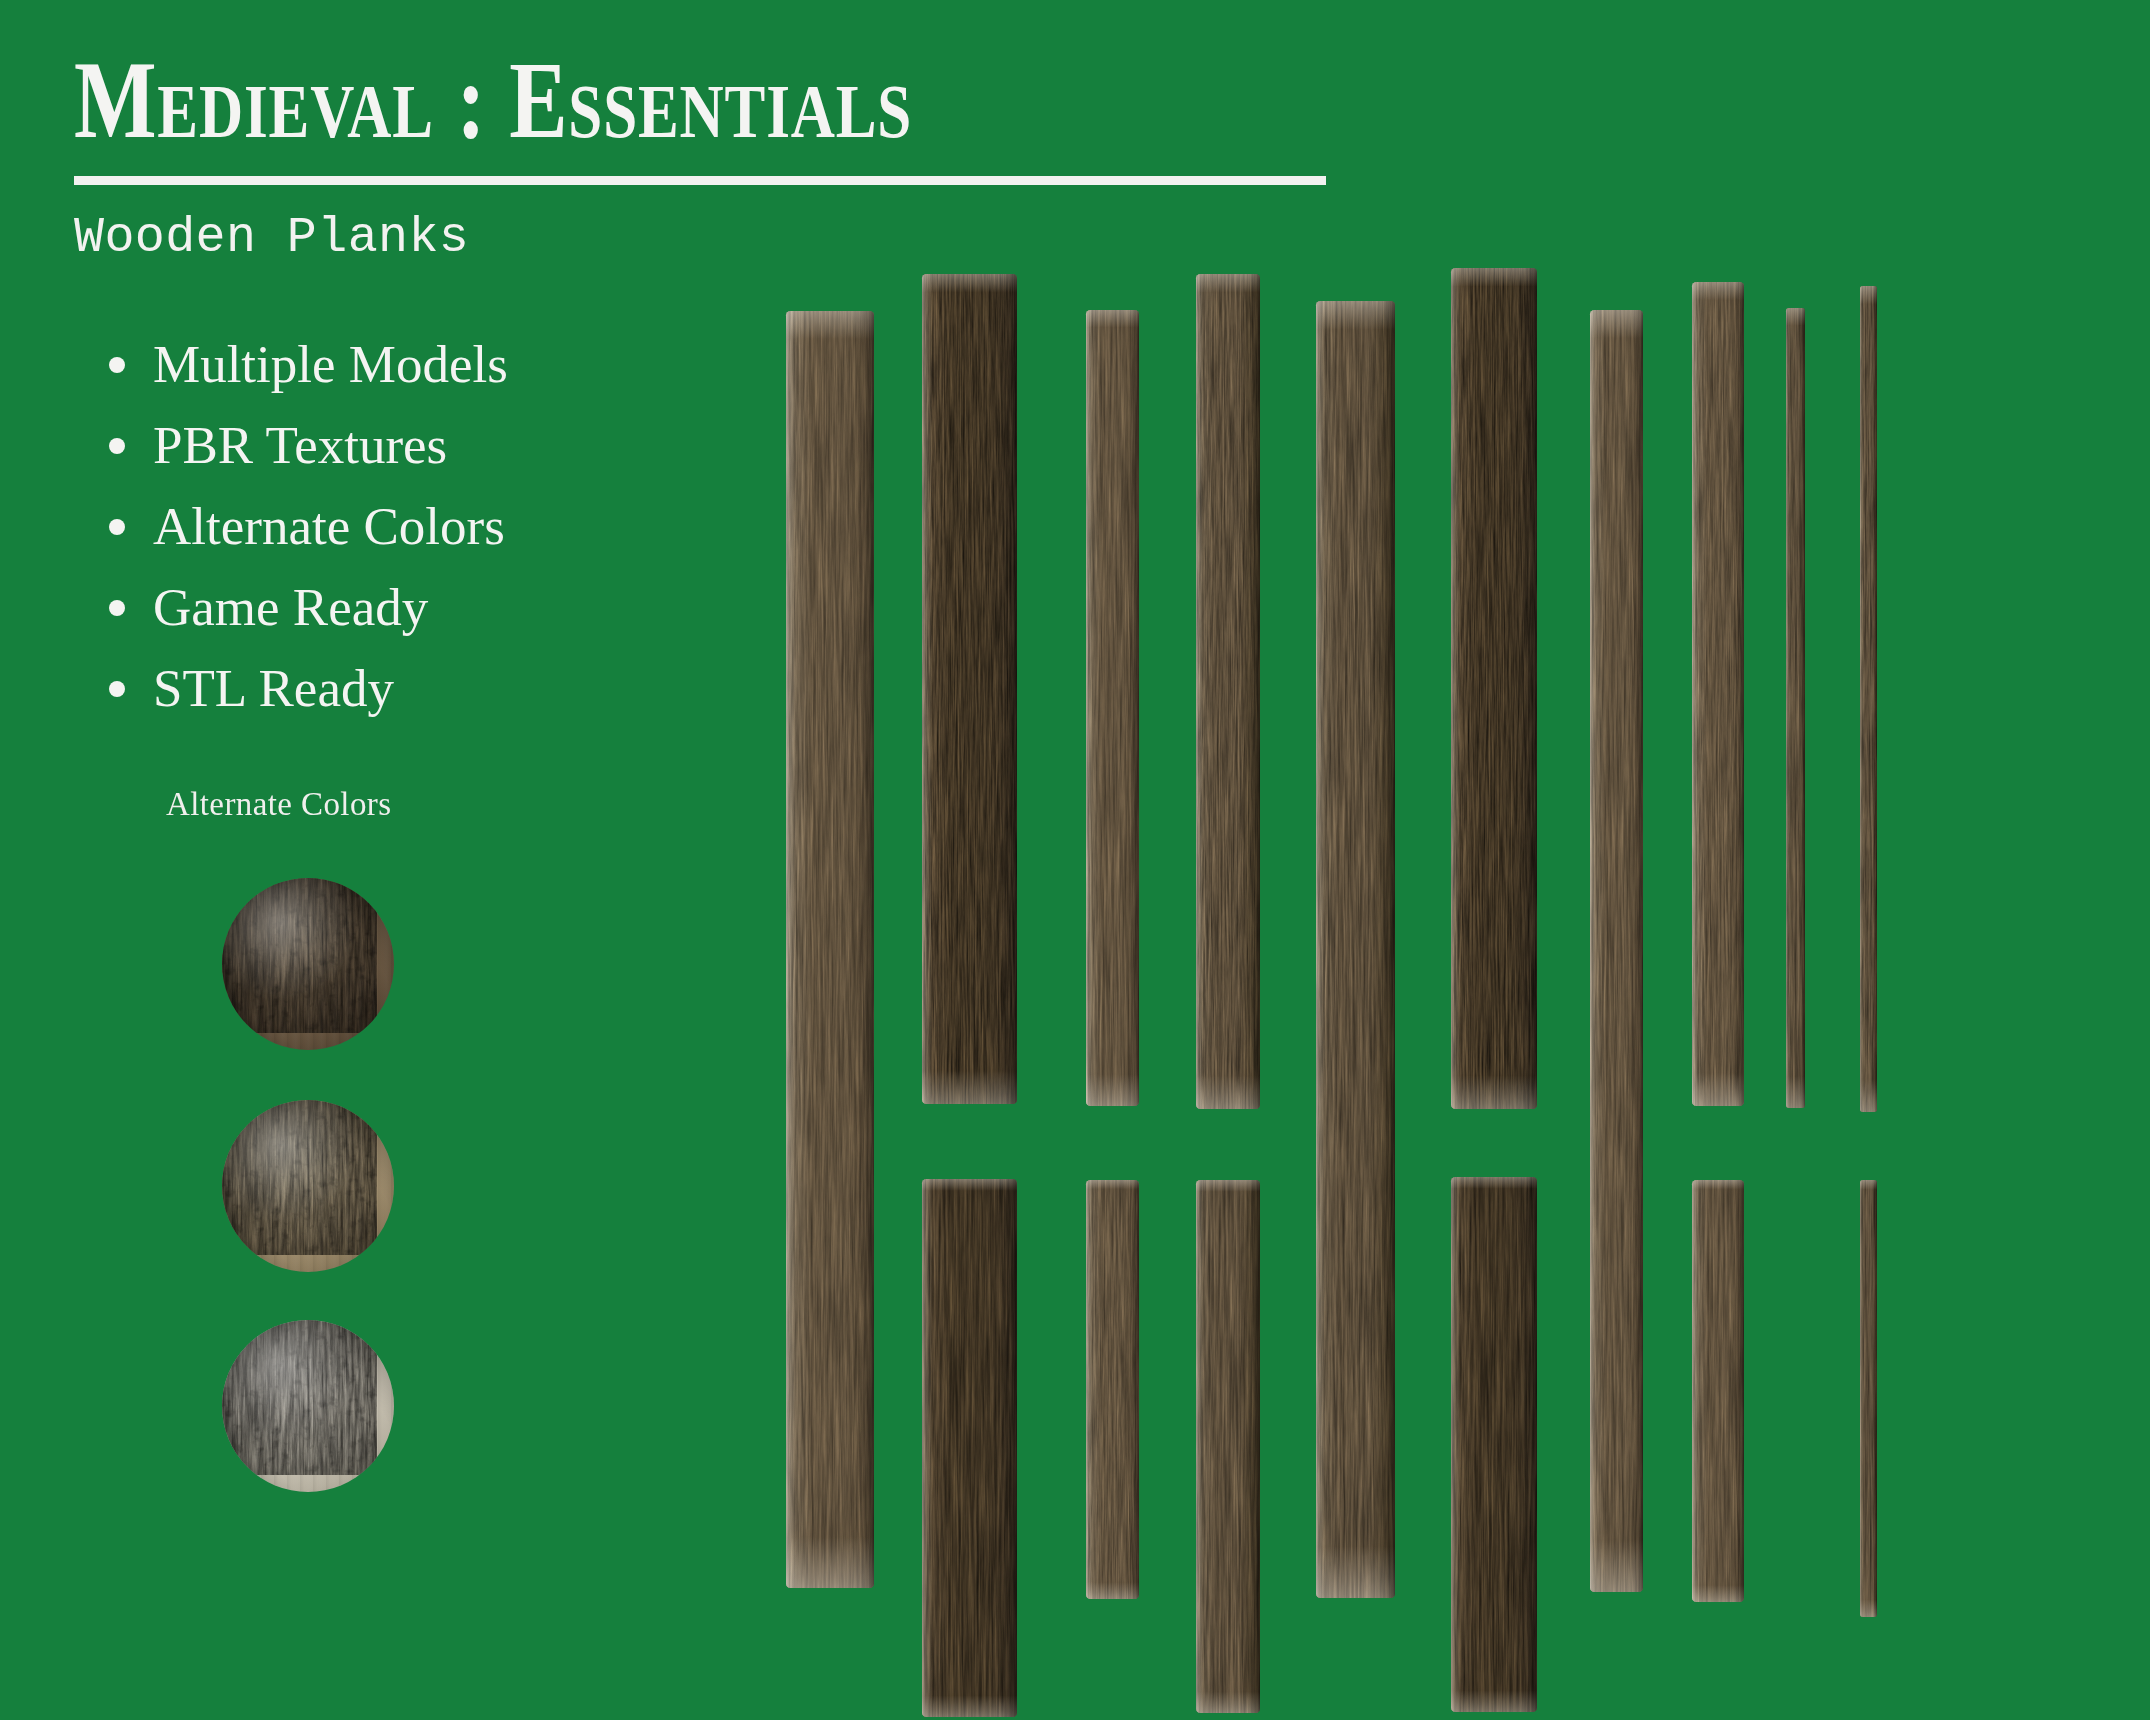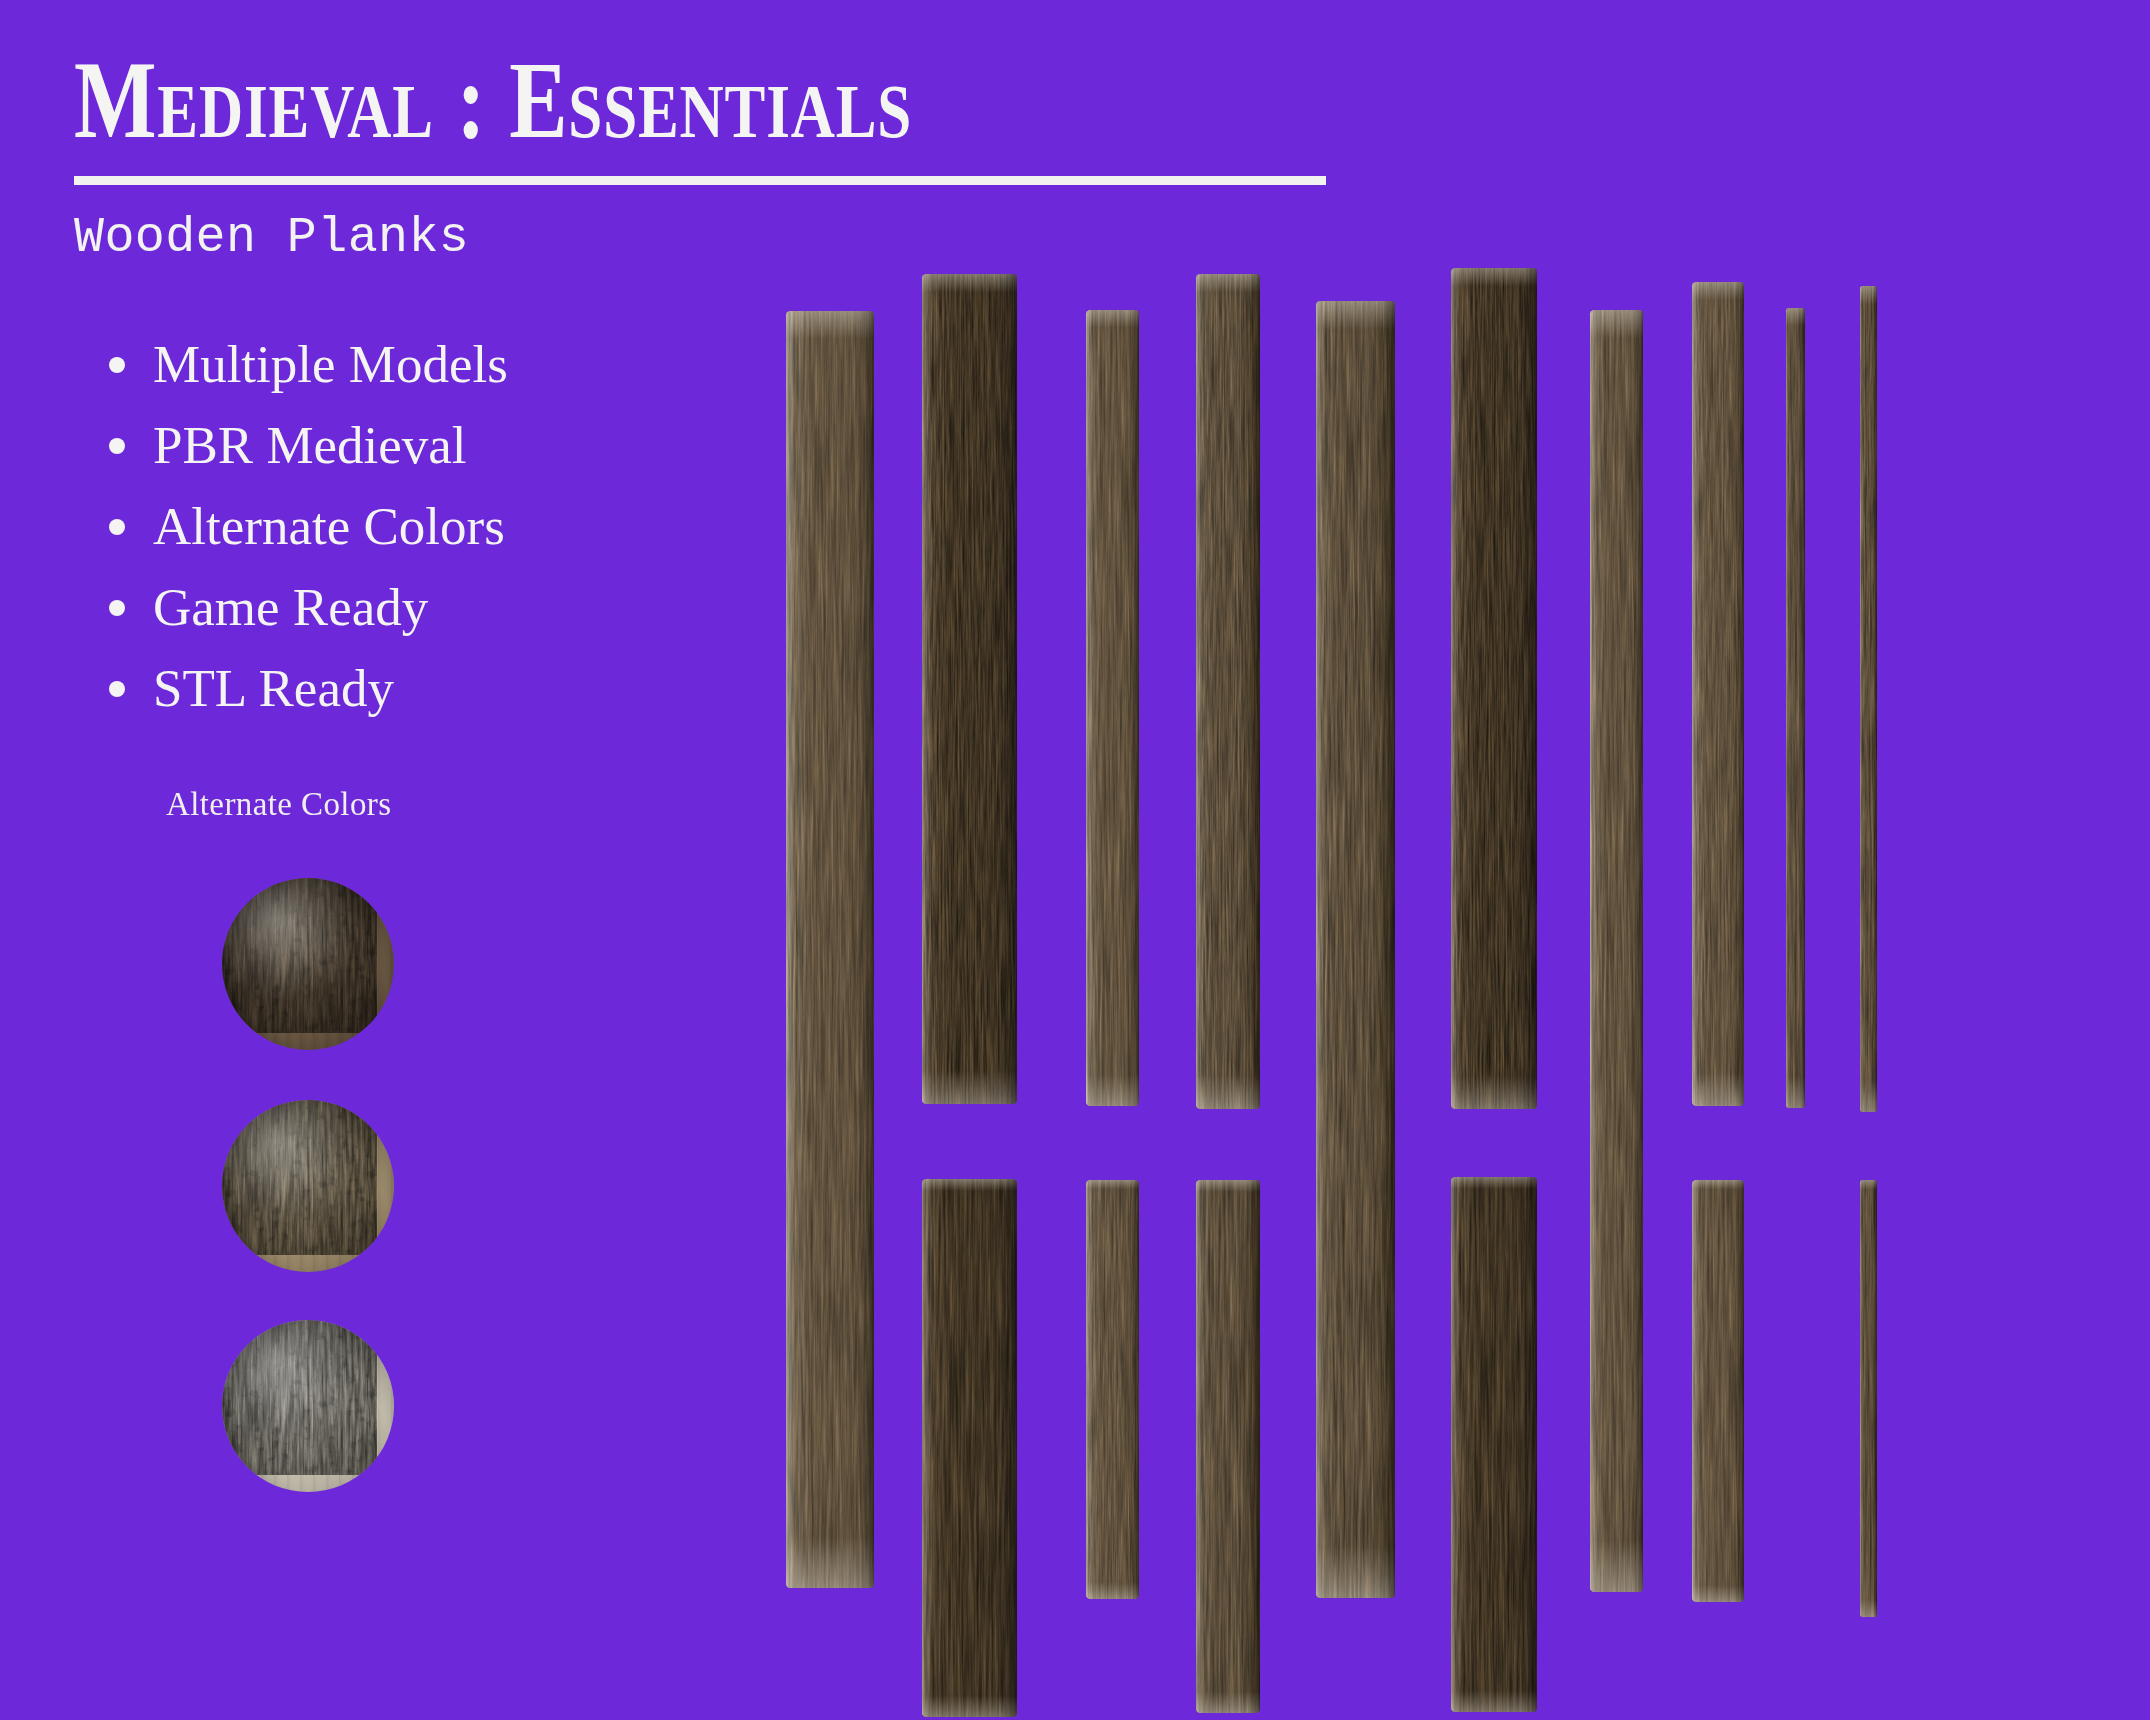--- a/index.html
+++ b/index.html
@@ -4,21 +4,21 @@
 <style>
   html, body {
     margin: 0;
     padding: 0;
     background: #2b2b2b;
   }
   #stage {
     position: relative;
     width: 2151px;
     height: 1721px;
-    background: #6d28d9;
+    background: #15803d;
     overflow: hidden;
     font-family: "Liberation Serif", "DejaVu Serif", serif;
     -webkit-font-smoothing: antialiased;
   }
 
   
   #title {
     position: absolute;
     left: 74px;
     top: 45px;
@@ -203,21 +203,21 @@
 
   <div id="subtitle">Wooden Planks</div>
 
   <ul id="feature-list">
     <li>
       <span class="bullet"></span>
       <span>Multiple Models</span>
     </li>
     <li>
       <span class="bullet"></span>
-      <span>PBR Medieval</span>
+      <span>PBR Textures</span>
     </li>
     <li>
       <span class="bullet"></span>
       <span>Alternate Colors</span>
     </li>
     <li>
       <span class="bullet"></span>
       <span>Game Ready</span>
     </li>
     <li>

